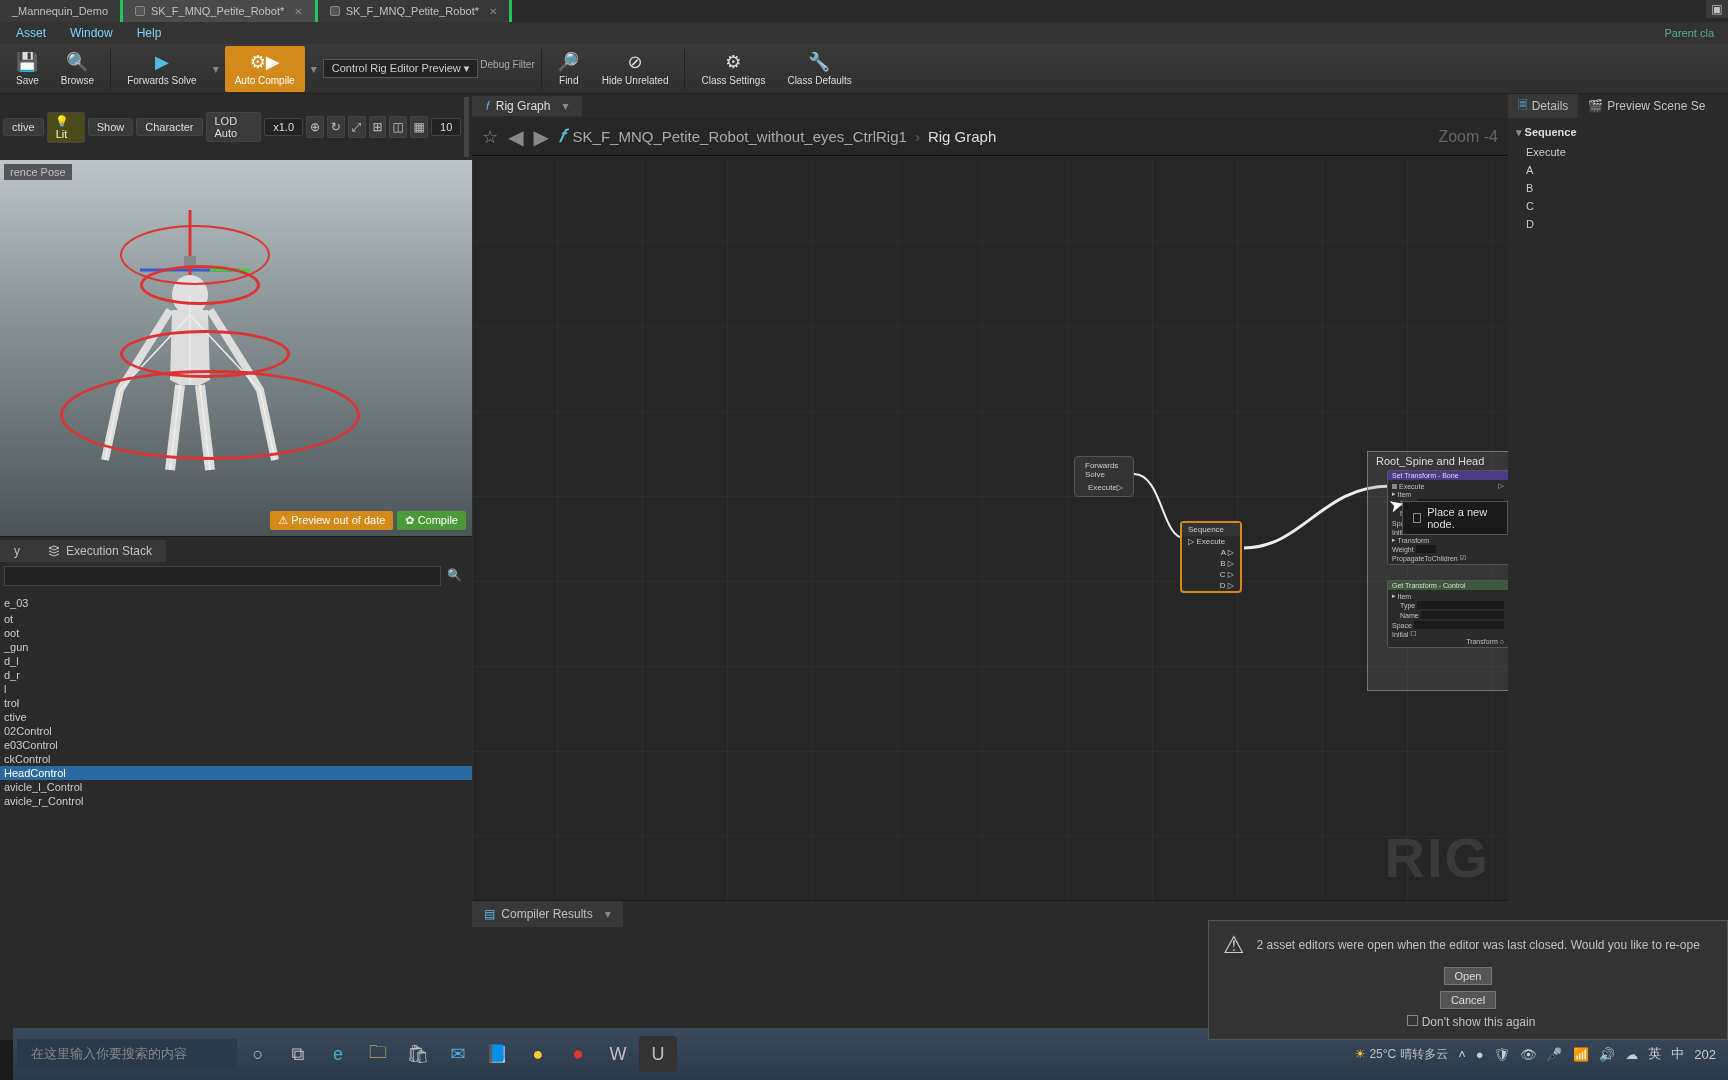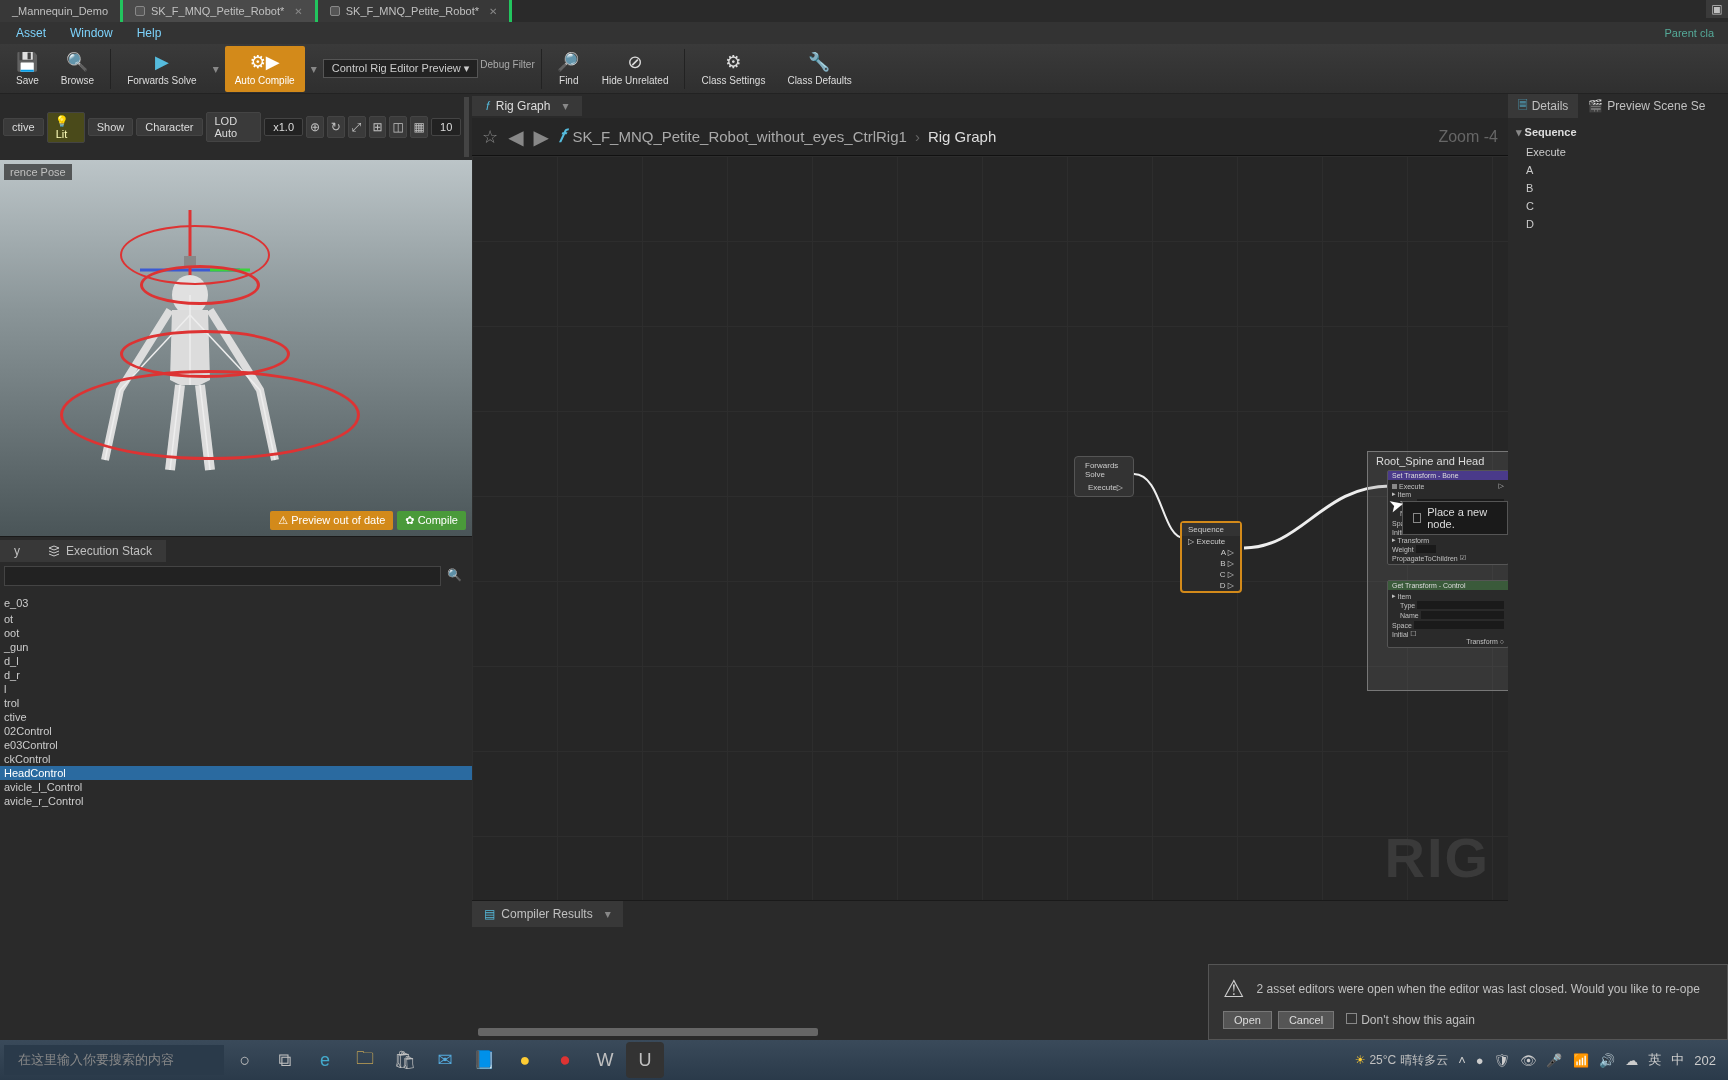--- a/index.html
+++ b/index.html
@@ -81,24 +81,24 @@
 .right-tabs { display:flex; background:#2a2a2a; height:24px; }
 .rtab { padding:3px 10px; background:#383838; font-size:12px; display:flex; align-items:center; gap:4px; }
 .rtab2 { padding:3px 10px; background:#2a2a2a; font-size:12px; display:flex; align-items:center; gap:4px; flex:1; }
 .details-body { padding:4px 8px; }
 .det-cat { font-size:11px; color:#ddd; font-weight:bold; padding:4px 0; }
 .det-arrow { color:#888; }
 .det-row { padding:3px 10px; font-size:11px; color:#ccc; }
 .notif { position:absolute; right:0; bottom:40px; width:520px; background:#333; border:1px solid #555; padding:10px 14px; display:flex; flex-direction:column; gap:8px; z-index:50; }
 .notif-top { display:flex; align-items:center; gap:12px; }
 .notif-ico { font-size:24px; color:#ccc; }
-.notif-btns { display:flex; gap:6px; align-items:center; }
+.notif-btns { display:flex; gap:6px; align-items:center;flex-direction:column; }
 .notif-btn { background:#555; border:1px solid #777; padding:2px 10px; font-size:11px; color:#ddd; }
 .notif-chk { width:11px; height:11px; border:1px solid #888; display:inline-block; margin-right:4px; }
-.taskbar { position:absolute; left:0; right:0; bottom:0; height:40px; background:linear-gradient(#3a4a5a,#2a3a4a); display:flex; align-items:center; padding:0 4px; gap:2px; }
+.taskbar { position:absolute; left:13px; right:0; bottom:0; height:52px; background:linear-gradient(#3a4a5a,#2a3a4a); display:flex; align-items:center; padding:0 4px; gap:2px; }
 .task-search { background:#2a3a4a; color:#888; padding:6px 14px; font-size:13px; flex:0 0 220px; }
 .task-ico { width:38px; height:36px; display:flex; align-items:center; justify-content:center; font-size:18px; background:rgba(255,255,255,0); }
 .task-right { margin-left:auto; display:flex; align-items:center; gap:10px; padding-right:8px; }
 .weather { display:flex; align-items:center; gap:4px; font-size:12px; }
 .tray-ico { font-size:13px; color:#ccc; }
 .big-ellipse { position:absolute; border:3px solid #d33; border-radius:50%; }
 </style>
 </head>
 <body>
 

